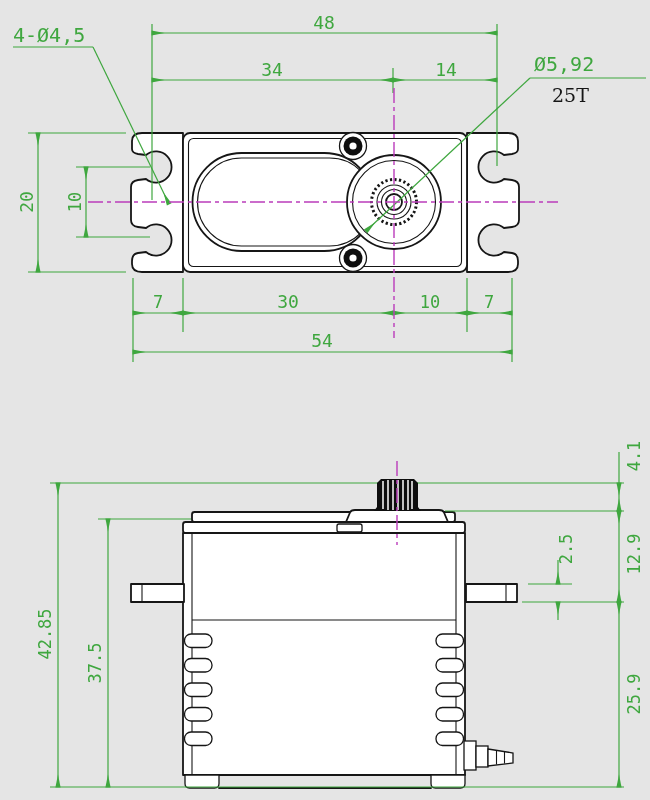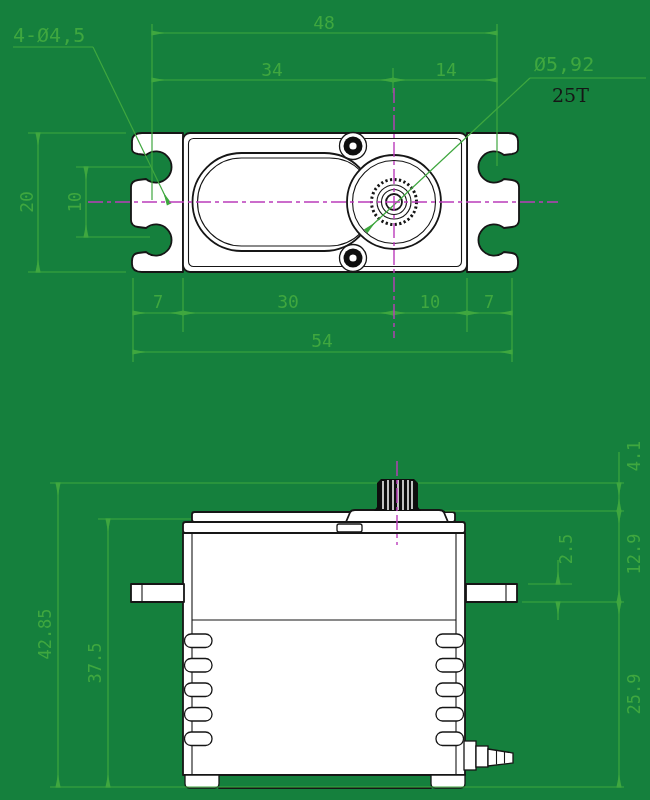--- a/index.html
+++ b/index.html
@@ -1,16 +1,16 @@
 <!DOCTYPE html>
 <html><head>
 <meta charset="utf-8">
 <style>
   html,body{margin:0;padding:0;background:#ffffff;}
-  .canvas{position:relative;width:650px;height:800px;background:#15803d;overflow:hidden;
+  .canvas{position:relative;width:650px;height:800px;background:#e5e5e5;overflow:hidden;
           font-family:"Liberation Sans",sans-serif;}
   svg{display:block;}
   
   .ink   {stroke:#161616;stroke-width:1.8;fill:none;stroke-linejoin:round;stroke-linecap:round;}
   .inkf  {stroke:#161616;stroke-width:1.8;fill:#ffffff;stroke-linejoin:round;}
   .thin  {stroke:#161616;stroke-width:1.1;fill:none;}
   .thinf {stroke:#161616;stroke-width:1.3;fill:#ffffff;}
   .dark  {fill:#0e0e0e;stroke:none;}
   
   .dim   {stroke:#3fa73f;stroke-width:1.2;fill:none;}

